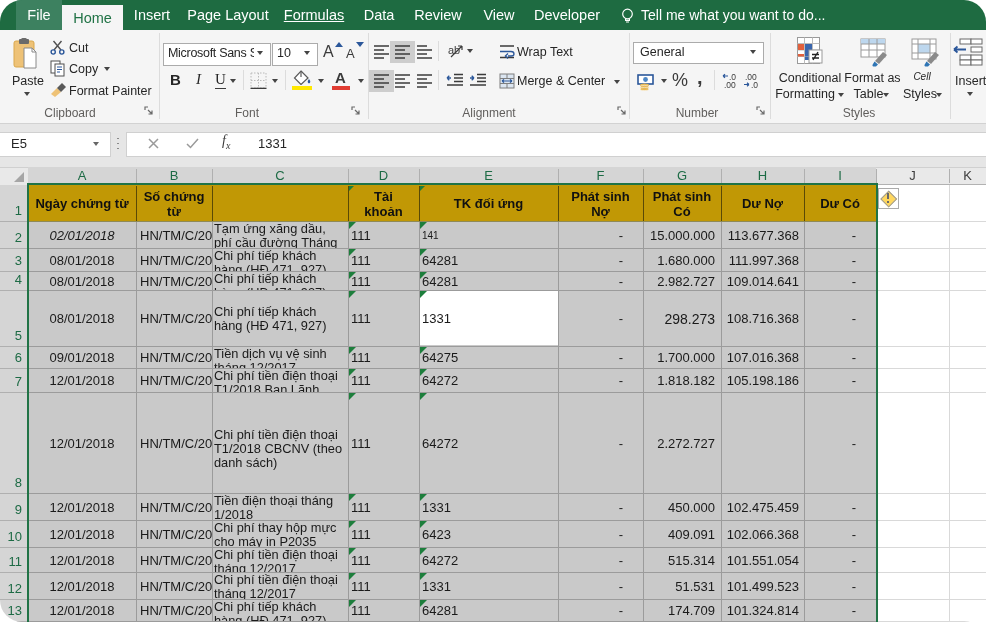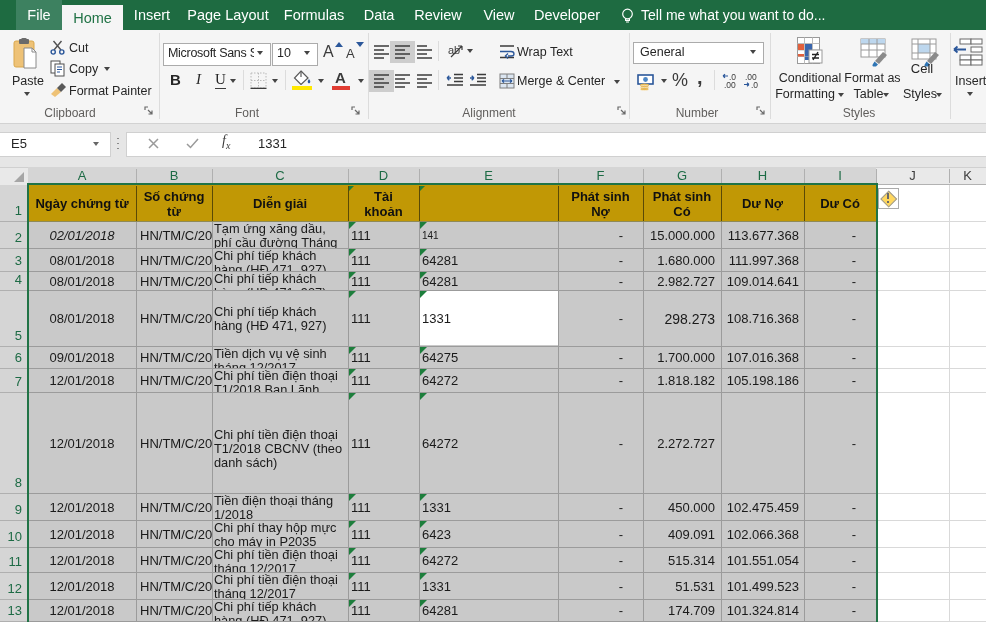--- a/index.html
+++ b/index.html
@@ -1,16 +1,16 @@
 <!DOCTYPE html>
 <html><head><meta charset="utf-8">
 <style>
  html,body{margin:0;padding:0;}
  #scr{position:relative;width:986px;height:622px;overflow:hidden;
-      font-family:"Liberation Sans",sans-serif;background:#fff;}
+      font-family:"Liberation Sans",sans-serif;background:#fff;border-radius:22px;}
  .a{position:absolute;}
  .cell{position:absolute;overflow:hidden;}
  .tabtx{position:absolute;color:#fff;font-size:14.5px;line-height:30px;text-align:center;}
  .ic{position:absolute;}
  .btx{position:absolute;color:#262626;font-size:12.5px;white-space:nowrap;}
  .glbl{position:absolute;color:#605e5c;font-size:12px;text-align:center;white-space:nowrap;}
  .dd{position:absolute;width:0;height:0;border-left:3.5px solid transparent;
      border-right:3.5px solid transparent;border-top:4px solid #444;}
  .lau{position:absolute;width:10px;height:10px;}
  .colL{position:absolute;top:167px;height:17px;font-size:13px;text-align:center;line-height:17px;}
@@ -21,21 +21,21 @@
 </style></head><body>
 <div id="scr">
 
 <div class="a" style="left:0;top:0;width:986px;height:30px;background:#1e6b41;"></div>
 <div class="a" style="left:16px;top:0;width:46px;height:30px;background:#3d8160;"></div>
 <div class="tabtx" style="left:16px;top:0;width:46px;">File</div>
 <div class="a" style="left:62px;top:5px;width:61px;height:25px;background:#f5f5f5;"></div>
 <div class="tabtx" style="left:62px;top:3px;width:61px;color:#217346;">Home</div>
 <div class="tabtx" style="left:129px;top:0;width:46px;">Insert</div>
 <div class="tabtx" style="left:186px;top:0;width:84px;">Page Layout</div>
-<div class="tabtx" style="left:283px;top:0;width:62px;">Formulas</div>
+<div class="tabtx" style="left:283px;top:0;width:62px;text-decoration:underline;">Formulas</div>
 <div class="tabtx" style="left:358px;top:0;width:42px;">Data</div>
 <div class="tabtx" style="left:413px;top:0;width:50px;">Review</div>
 <div class="tabtx" style="left:476px;top:0;width:46px;">View</div>
 <div class="tabtx" style="left:532px;top:0;width:70px;">Developer</div>
 <svg class="ic" style="left:620px;top:8px;" width="15" height="17" viewBox="0 0 15 17">
 <circle cx="7.5" cy="6" r="4.8" fill="none" stroke="#fff" stroke-width="1.2"></circle>
 <path d="M5.6 10.8 L5.6 12.4 L9.4 12.4 L9.4 10.8 M6 14 H9" stroke="#fff" stroke-width="1.2" fill="none"></path>
 </svg>
 <div class="a" style="left:641px;top:0;height:30px;color:#fff;font-size:14px;line-height:30px;">Tell me what you want to do...</div>
 <div class="a" style="left:0;top:30px;width:986px;height:93px;background:#f5f5f5;border-bottom:1px solid #d2d2d2;"></div>
@@ -218,21 +218,21 @@
 <div class="btx" style="left:842px;top:71px;width:61px;text-align:center;font-size:12.5px;">Format as</div>
 <div class="btx" style="left:842px;top:87px;width:53px;text-align:center;font-size:12.5px;">Table</div>
 <div class="dd" style="left:883px;top:93px;"></div>
 <svg class="ic" style="left:910px;top:37px;" width="30" height="30" viewBox="0 0 30 30">
 <rect x="2" y="2" width="24" height="20" fill="#fff" stroke="#9a9a9a"></rect>
 <rect x="8" y="7" width="12" height="9" fill="#bdd7ee"></rect>
 <path d="M2 7 h24 M2 16 h24 M8 2 v20 M20 2 v20" stroke="#9a9a9a" fill="none"></path>
 <path d="M17 24 l8-9 4 3 -8 9 z" fill="#8a8a8a"></path>
 <path d="M15 27 q-2 3 3 2.5 l2-2 -3.5-3 z" fill="#2e75b5"></path>
 </svg>
-<div class="btx" style="left:897px;top:61px;width:50px;text-align:center;font-size:13px;">Cell</div>
+<div class="btx" style="left:897px;top:71px;width:50px;text-align:center;font-size:10px;font-style:italic;">Cell</div>
 <div class="btx" style="left:895px;top:87px;width:50px;text-align:center;font-size:12.5px;">Styles</div>
 <div class="dd" style="left:936px;top:93px;"></div>
 <div class="glbl" style="left:812px;top:106px;width:94px;">Styles</div>
 <svg class="ic" style="left:952px;top:38px;" width="34" height="28" viewBox="0 0 34 28">
 <rect x="8" y="1" width="11" height="5" fill="#fff" stroke="#6a6a6a"></rect>
 <rect x="19" y="1" width="11" height="5" fill="#fff" stroke="#6a6a6a"></rect>
 <rect x="19" y="9" width="11" height="5" fill="#fff" stroke="#6a6a6a"></rect>
 <rect x="8" y="17" width="11" height="5" fill="#fff" stroke="#6a6a6a"></rect>
 <rect x="19" y="17" width="11" height="5" fill="#fff" stroke="#6a6a6a"></rect>
 <rect x="8" y="22" width="11" height="5" fill="#fff" stroke="#6a6a6a"></rect>
@@ -351,22 +351,22 @@
 <div class="a" style="left:29px;top:368px;width:847px;height:1px;background:#9b9b9b;"></div>
 <div class="a" style="left:29px;top:392px;width:847px;height:1px;background:#9b9b9b;"></div>
 <div class="a" style="left:29px;top:493px;width:847px;height:1px;background:#9b9b9b;"></div>
 <div class="a" style="left:29px;top:520px;width:847px;height:1px;background:#9b9b9b;"></div>
 <div class="a" style="left:29px;top:547px;width:847px;height:1px;background:#9b9b9b;"></div>
 <div class="a" style="left:29px;top:572px;width:847px;height:1px;background:#9b9b9b;"></div>
 <div class="a" style="left:29px;top:599px;width:847px;height:1px;background:#9b9b9b;"></div>
 <div class="a" style="left:29px;top:621px;width:847px;height:1px;background:#9b9b9b;"></div>
 <div class="cell" style="left:28px;top:186px;width:108px;height:35px;display:flex;align-items:center;justify-content:center;text-align:center;font-weight:bold;font-size:13px;line-height:15px;color:#111;">Ngày chứng từ</div>
 <div class="cell" style="left:136px;top:186px;width:76px;height:35px;display:flex;align-items:center;justify-content:center;text-align:center;font-weight:bold;font-size:13px;line-height:15px;color:#111;">Số chứng<br>từ</div>
-<div class="cell" style="left:212px;top:186px;width:136px;height:35px;display:flex;align-items:center;justify-content:center;text-align:center;font-weight:bold;font-size:13px;line-height:15px;color:#111;">Diễn giải</div>
 <div class="cell" style="left:348px;top:186px;width:71px;height:35px;display:flex;align-items:center;justify-content:center;text-align:center;font-weight:bold;font-size:13px;line-height:15px;color:#111;">Tài<br>khoản</div>
+<div class="cell" style="left:419px;top:186px;width:139px;height:35px;display:flex;align-items:center;justify-content:center;text-align:center;font-weight:bold;font-size:13px;line-height:15px;color:#111;">TK đối ứng</div>
 <div class="cell" style="left:558px;top:186px;width:85px;height:35px;display:flex;align-items:center;justify-content:center;text-align:center;font-weight:bold;font-size:13px;line-height:15px;color:#111;">Phát sinh<br>Nợ</div>
 <div class="cell" style="left:643px;top:186px;width:78px;height:35px;display:flex;align-items:center;justify-content:center;text-align:center;font-weight:bold;font-size:13px;line-height:15px;color:#111;">Phát sinh<br>Có</div>
 <div class="cell" style="left:721px;top:186px;width:83px;height:35px;display:flex;align-items:center;justify-content:center;text-align:left;font-weight:bold;font-size:13px;line-height:15px;color:#111;">Dư Nợ</div>
 <div class="cell" style="left:804px;top:186px;width:72px;height:35px;display:flex;align-items:center;justify-content:center;text-align:center;font-weight:bold;font-size:13px;line-height:15px;color:#111;">Dư Có</div>
 <div class="a" style="left:349px;top:186px;width:0;height:0;border-top:5px solid #1d7e3c;border-right:5px solid transparent;"></div>
 <div class="a" style="left:420px;top:186px;width:0;height:0;border-top:5px solid #1d7e3c;border-right:5px solid transparent;"></div>
 <div class="cell flexc" style="left:29px;top:222px;width:106px;height:26px;justify-content:center;font-size:13px;color:#1a1a1a;font-style:italic;">02/01/2018</div>
 <div class="cell flexc" style="left:140px;top:222px;width:72px;height:26px;font-size:13px;color:#1a1a1a;white-space:nowrap;">HN/TM/C/2018</div>
 <div class="cell" style="left:214px;top:222px;width:132px;height:26px;font-size:13px;color:#1a1a1a;font-size:12.8px;line-height:13.5px;white-space:nowrap;">Tạm ứng xăng dầu,<br>phí cầu đường Tháng<br>1/2018</div>
 <div class="cell flexc" style="left:351px;top:222px;width:64px;height:26px;font-size:13px;color:#1a1a1a;">111</div>

